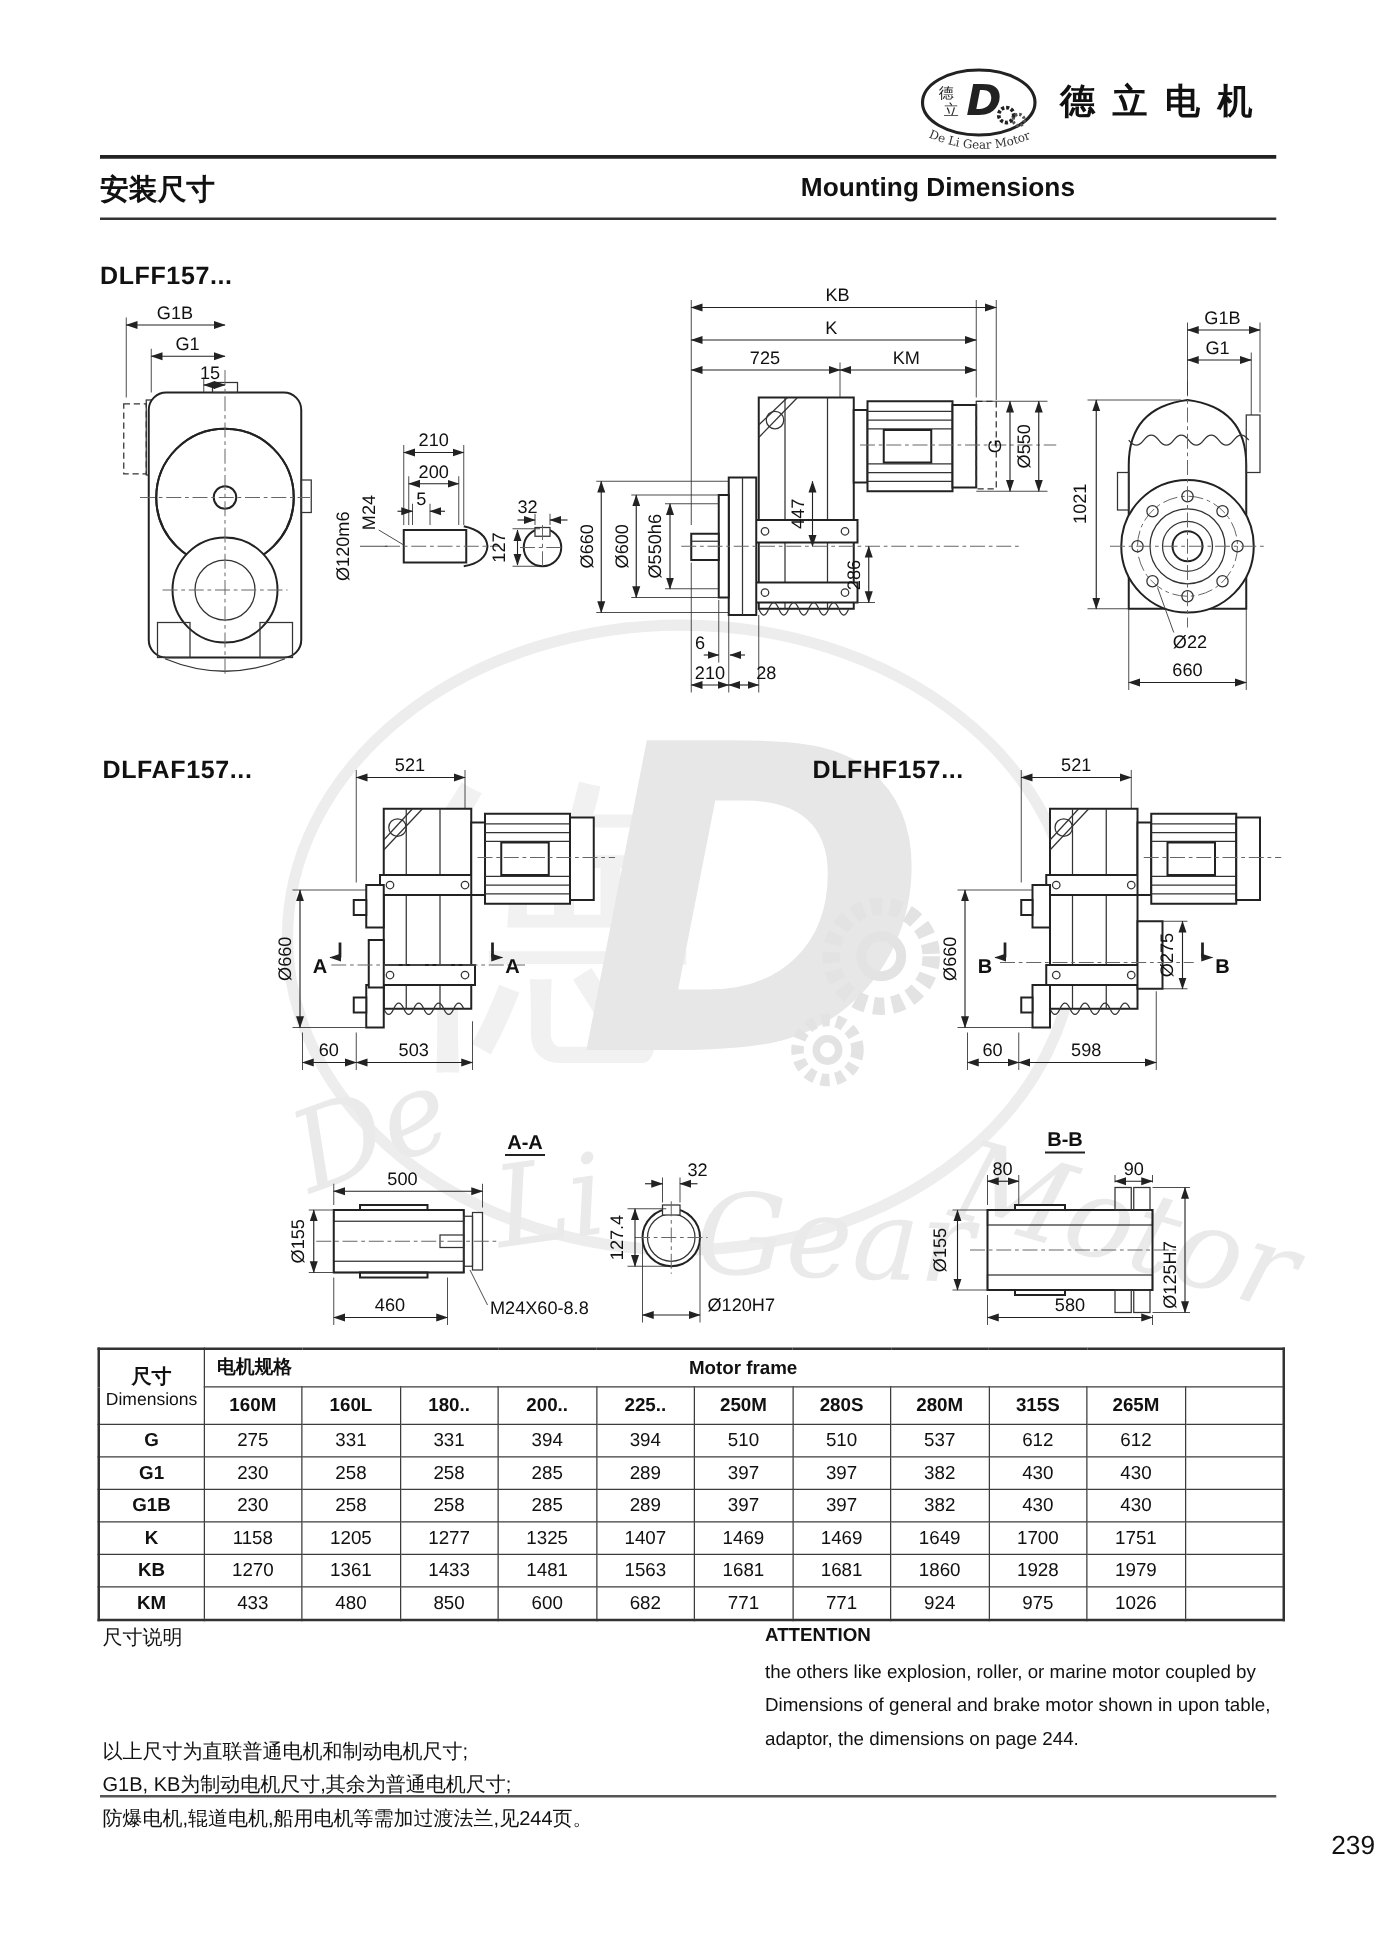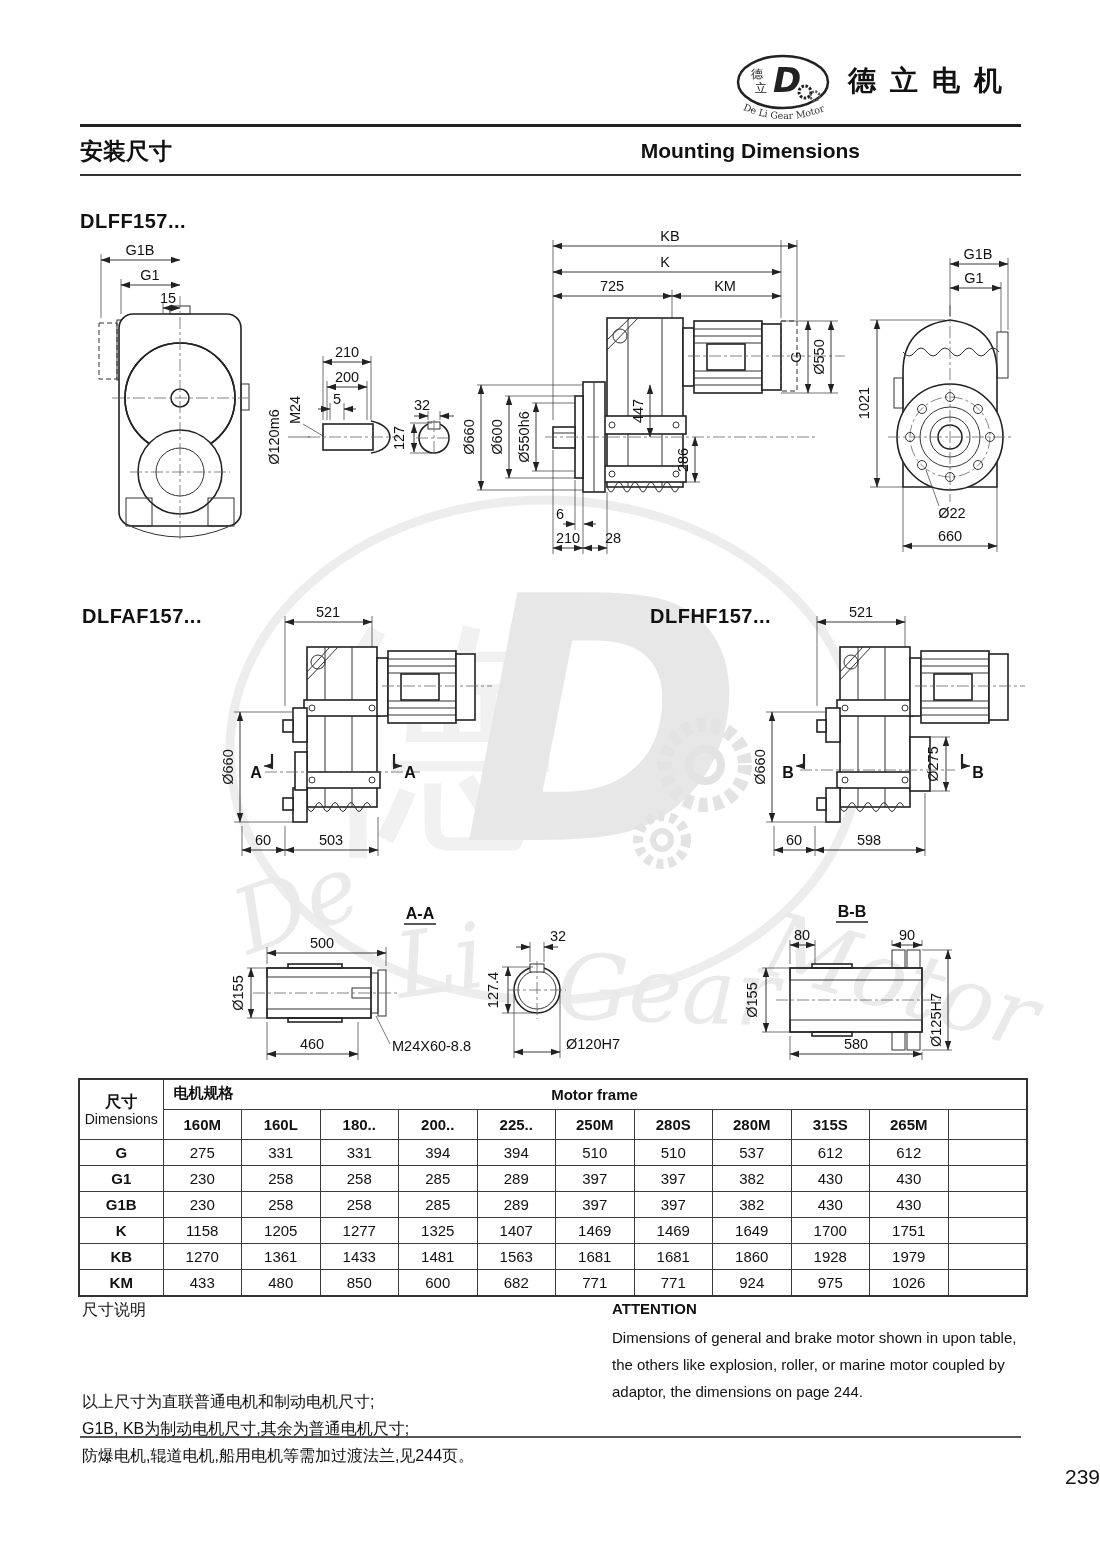--- a/index.html
+++ b/index.html
@@ -604,20 +604,20 @@
   </table>
 
   <div class="abs note-title" style="left:82px;top:1300px">尺寸说明</div>
   <div class="abs note-lines" style="left:82px;top:1388px">
       <div>以上尺寸为直联普通电机和制动电机尺寸;</div>
       <div>G1B, KB为制动电机尺寸,其余为普通电机尺寸;</div>
       <div>防爆电机,辊道电机,船用电机等需加过渡法兰,见244页。</div>
     </div>
   <div class="abs note-title en" style="left:612px;top:1300px">ATTENTION</div>
   <div class="abs note-lines en" style="left:612px;top:1324px">
+      <div>the others like explosion, roller, or marine motor coupled by</div>
       <div>Dimensions of general and brake motor shown in upon table,</div>
-      <div>the others like explosion, roller, or marine motor coupled by</div>
       <div>adaptor, the dimensions on page 244.</div>
     </div>
 
   <div class="abs fline"></div>
   <div class="abs pageno">239</div>
 </div>
 
 </body></html>

